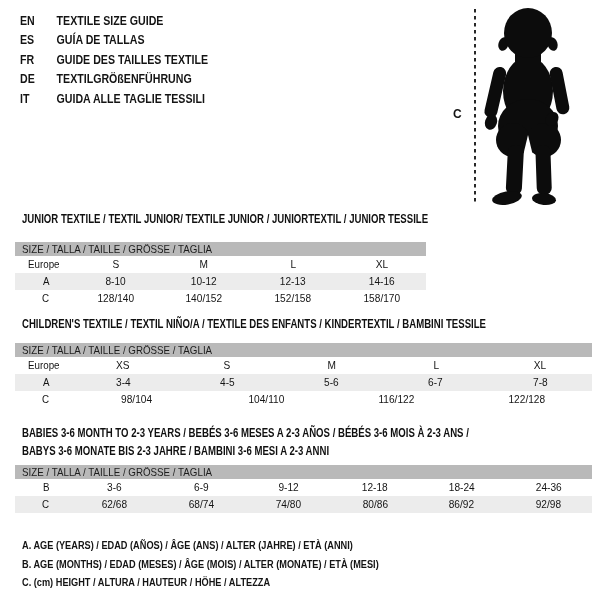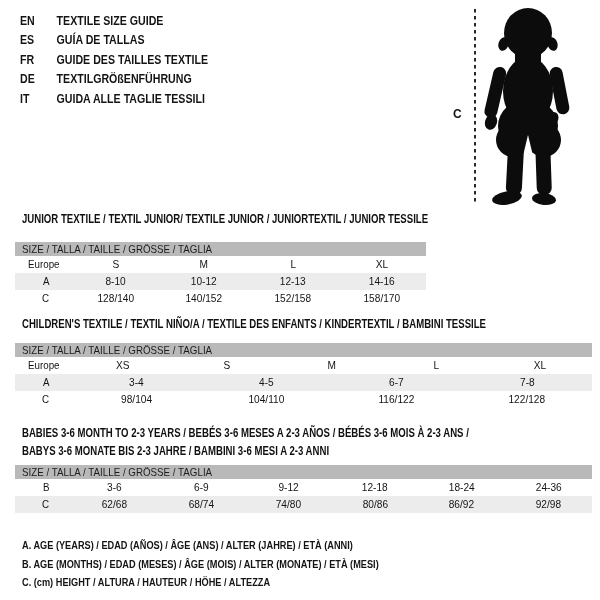--- a/index.html
+++ b/index.html
@@ -129,20 +129,21 @@
         <div class="t-cell"><span class="cxc">XS</span></div>
         <div class="t-cell"><span class="cxc">S</span></div>
         <div class="t-cell"><span class="cxc">M</span></div>
         <div class="t-cell"><span class="cxc">L</span></div>
         <div class="t-cell"><span class="cxc">XL</span></div>
       </div>
       <div class="t-row striped">
         <div class="t-label"><span class="cx">A</span></div>
         <div class="t-cell"><span class="cxc">3-4</span></div>
         <div class="t-cell"><span class="cxc">4-5</span></div>
+        <div class="t-cell"><span class="cxc">5-6</span></div>
         <div class="t-cell"><span class="cxc">6-7</span></div>
         <div class="t-cell"><span class="cxc">7-8</span></div>
       </div>
       <div class="t-row">
         <div class="t-label"><span class="cx">C</span></div>
         <div class="t-cell"><span class="cxc">98/104</span></div>
         <div class="t-cell"><span class="cxc">104/110</span></div>
         <div class="t-cell"><span class="cxc">116/122</span></div>
         <div class="t-cell"><span class="cxc">122/128</span></div>
       </div>

